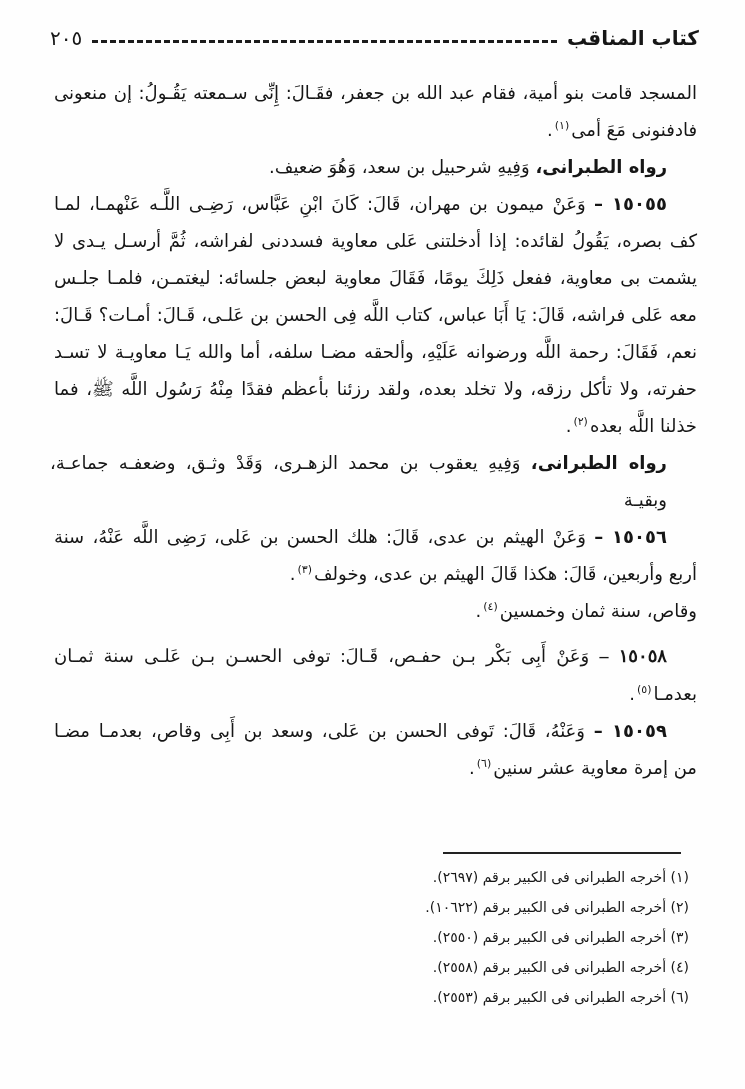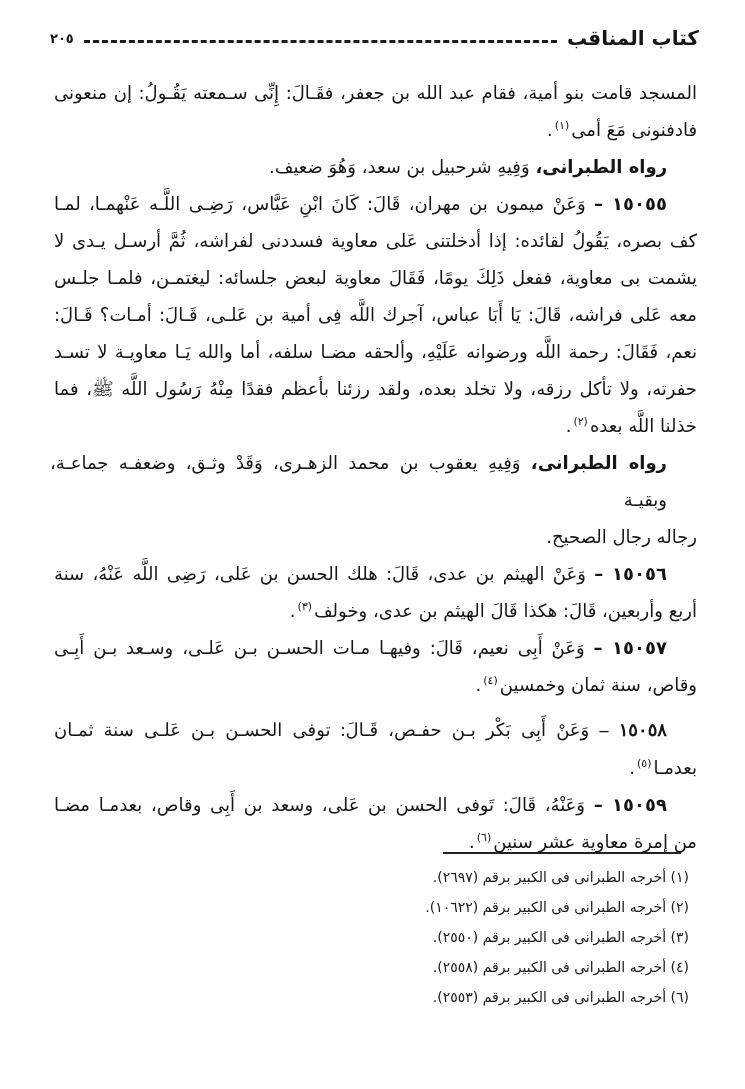--- a/index.html
+++ b/index.html
@@ -18,21 +18,21 @@
     display:flex; align-items:center;
     padding:26px 46px 0 50px;
     direction:rtl;
   }
   .hdr .title { font-weight:bold; font-size:20px; white-space:nowrap; }
   .hdr .rule  {
     flex:1 1 auto; height:0;
     border-top:3px dashed #1c1c1c;
     margin:6px 10px 0 10px;
   }
-  .hdr .pno { font-weight:bold; font-size:13px; letter-spacing:2px; }
+  .hdr .pno { font-weight:normal; font-size:20px; letter-spacing:2px; }
   
   .body-text {
     padding:24px 48px 0 50px;
     font-size:18px;
   }
   .ln {
     line-height:37px;
     text-align:justify;
     text-align-last:justify;
     white-space:normal;
@@ -72,29 +72,27 @@
     <span class="pno">٢٠٥</span>
   </div>
 
   <div class="body-text">
     <div class="ln"><span class="b"></span><span>المسجد قامت بنو أمية، فقام عبد الله بن جعفر، فقَـالَ: إِنِّى سـمعته يَقُـولُ: إن منعونى</span><sup class="fn"></sup><span></span></div>
     <div class="ln end"><span class="b"></span><span>فادفنونى مَعَ أمى</span><sup class="fn">(١)</sup><span>.</span></div>
     <div class="ln end ind"><span class="b">رواه الطبرانى،</span><span> وَفِيهِ شرحبيل بن سعد، وَهُوَ ضعيف.</span><sup class="fn"></sup><span></span></div>
     <div class="ln ind"><span class="b">١٥٠٥٥ –</span><span> وَعَنْ ميمون بن مهران، قَالَ: كَانَ ابْنِ عَبَّاس، رَضِـى اللَّـه عَنْهمـا، لمـا</span><sup class="fn"></sup><span></span></div>
     <div class="ln"><span class="b"></span><span>كف بصره، يَقُولُ لقائده: إذا أدخلتنى عَلى معاوية فسددنى لفراشه، ثُمَّ أرسـل يـدى لا</span><sup class="fn"></sup><span></span></div>
     <div class="ln"><span class="b"></span><span>يشمت بى معاوية، ففعل ذَلِكَ يومًا، فَقَالَ معاوية لبعض جلسائه: ليغتمـن، فلمـا جلـس</span><sup class="fn"></sup><span></span></div>
-    <div class="ln"><span class="b"></span><span>معه عَلى فراشه، قَالَ: يَا أَبَا عباس، آجرك اللَّه فِى أمية بن عَلـى، قَـالَ: أمـات؟ قَـالَ:</span><sup class="fn"></sup><span></span></div>
+    <div class="ln"><span class="b"></span><span>معه عَلى فراشه، قَالَ: يَا أَبَا عباس، كتاب اللَّه فِى الحسن بن عَلـى، قَـالَ: أمـات؟ قَـالَ:</span><sup class="fn"></sup><span></span></div>
     <div class="ln"><span class="b"></span><span>نعم، فَقَالَ: رحمة اللَّه ورضوانه عَلَيْهِ، وألحقه مضـا سلفه، أما والله يَـا معاويـة لا تسـد</span><sup class="fn"></sup><span></span></div>
     <div class="ln"><span class="b"></span><span>حفرته، ولا تأكل رزقه، ولا تخلد بعده، ولقد رزئنا بأعظم فقدًا مِنْهُ رَسُول اللَّه ﷺ، فما</span><sup class="fn"></sup><span></span></div>
     <div class="ln end"><span class="b"></span><span>خذلنا اللَّه بعده</span><sup class="fn">(٢)</sup><span>.</span></div>
     <div class="ln ind"><span class="b">رواه الطبرانى،</span><span> وَفِيهِ يعقوب بن محمد الزهـرى، وَقَدْ وثـق، وضعفـه جماعـة، وبقيـة</span><sup class="fn"></sup><span></span></div>
-    <div class="ln end"><span class="b"></span><span>رجاله رجال الصحيح.</span><sup class="fn"></sup><span></span></div>
     <div class="ln ind"><span class="b">١٥٠٥٦ –</span><span> وَعَنْ الهيثم بن عدى، قَالَ: هلك الحسن بن عَلى، رَضِى اللَّه عَنْهُ، سنة</span><sup class="fn"></sup><span></span></div>
     <div class="ln end"><span class="b"></span><span>أربع وأربعين، قَالَ: هكذا قَالَ الهيثم بن عدى، وخولف</span><sup class="fn">(٣)</sup><span>.</span></div>
-    <div class="ln ind"><span class="b">١٥٠٥٧ –</span><span> وَعَنْ أَبِى نعيم، قَالَ: وفيهـا مـات الحسـن بـن عَلـى، وسـعد بـن أَبِـى</span><sup class="fn"></sup><span></span></div>
     <div class="ln end"><span class="b"></span><span>وقاص، سنة ثمان وخمسين</span><sup class="fn">(٤)</sup><span>.</span></div>
     <div class="ln ind gap"><span class="b">١٥٠٥٨ –</span><span> وَعَنْ أَبِى بَكْر بـن حفـص، قَـالَ: توفى الحسـن بـن عَلـى سنة ثمـان</span><sup class="fn"></sup><span></span></div>
     <div class="ln end"><span class="b"></span><span>بعدمـا</span><sup class="fn">(٥)</sup><span>.</span></div>
     <div class="ln ind"><span class="b">١٥٠٥٩ –</span><span> وَعَنْهُ، قَالَ: تَوفى الحسن بن عَلى، وسعد بن أَبِى وقاص، بعدمـا مضـا</span><sup class="fn"></sup><span></span></div>
     <div class="ln end"><span class="b"></span><span>من إمرة معاوية عشر سنين</span><sup class="fn">(٦)</sup><span>.</span></div>
   </div>
 
   <div class="footer">
     <div class="fsep"></div>
     <div class="fnotes">

